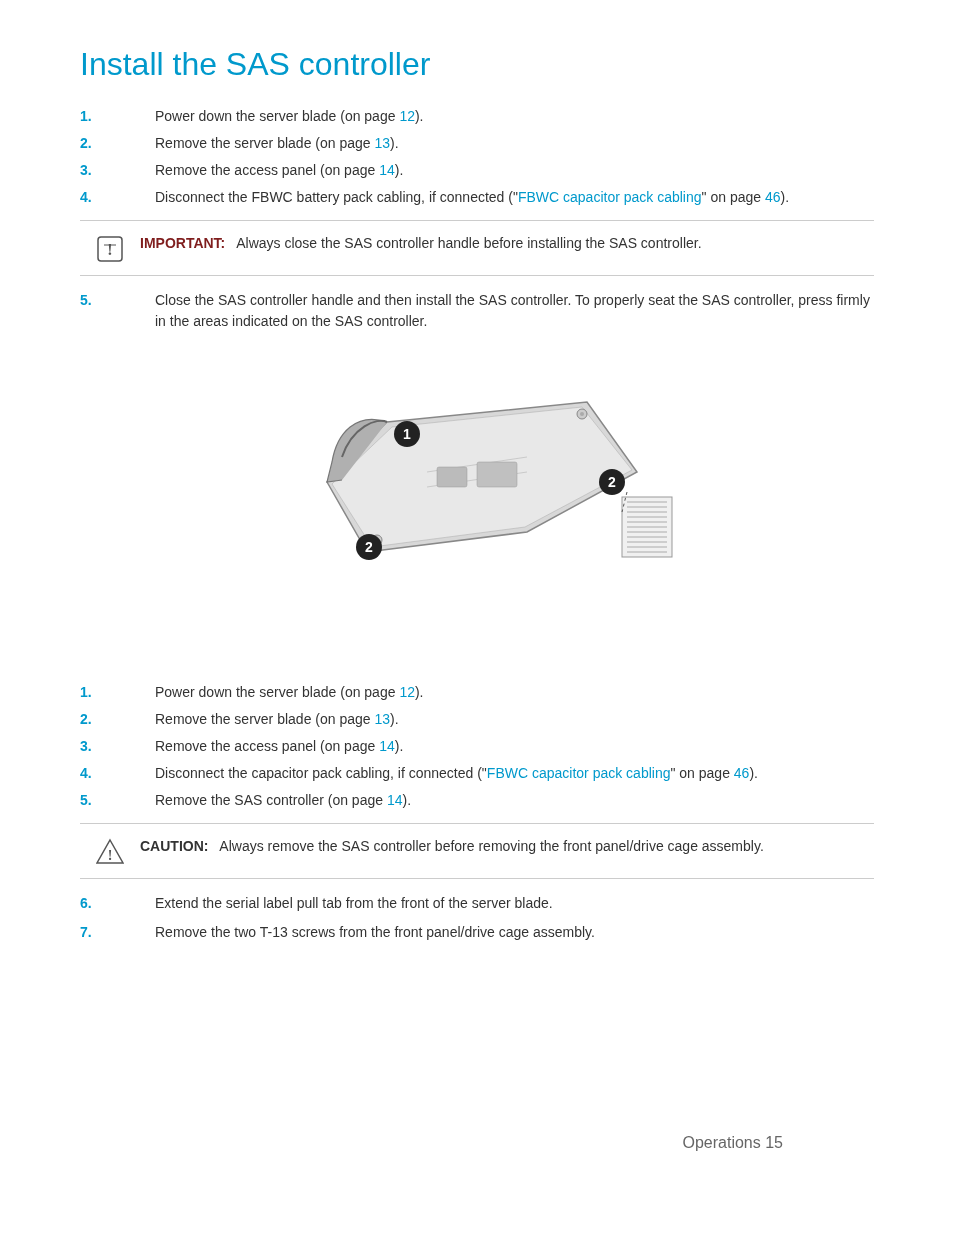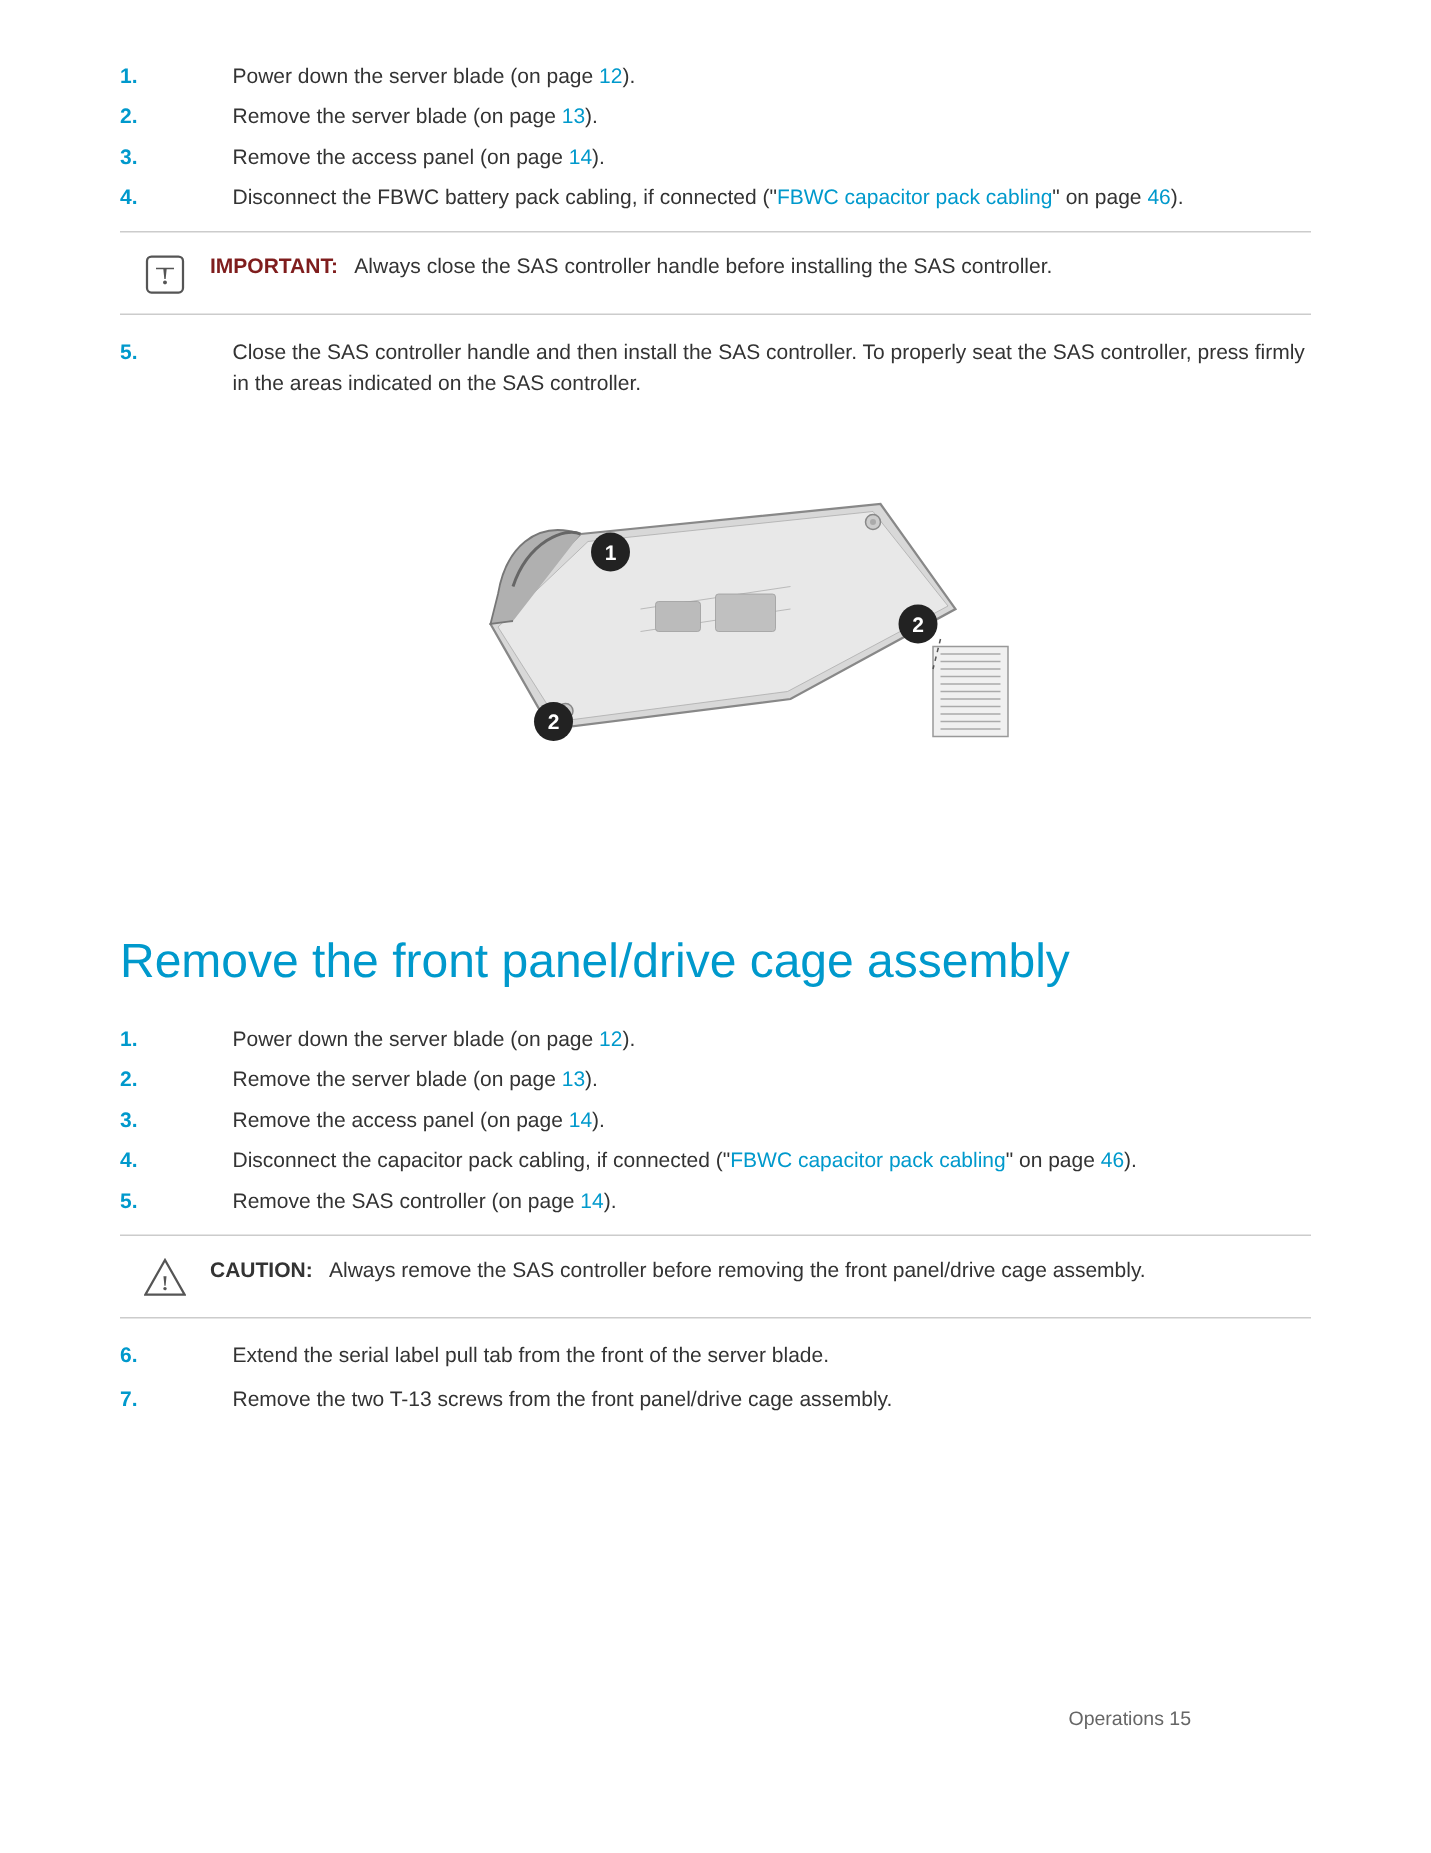--- a/index.html
+++ b/index.html
@@ -106,35 +106,36 @@
       height: 280px;
     }
 
     .section-divider {
       margin: 40px 0 20px 0;
     }
 
     .footer {
       position: absolute;
       bottom: 40px;
-      right: 80px;
+      right: 91px;
       color: #666666;
-      font-size: 13px;
+      font-size: 16px;
     }
 
     .page-wrapper {
       position: relative;
       min-height: 1155px;
     }
   </style>
 </head>
 <body>
 
 <div class="page-wrapper">
 
+  <h1 class="section-title">Install the SAS controller</h1>
 
   <ol class="steps-list">
     <li>
       <span class="step-num">1.</span>
       <span class="step-text">
         Power down the server blade (on page <a class="link">12</a>).
       </span>
     </li>
     <li>
       <span class="step-num">2.</span>
@@ -223,21 +224,20 @@
           <line x1="5" y1="50" x2="45" y2="50" stroke="#aaa" stroke-width="1"></line>
           <line x1="5" y1="55" x2="45" y2="55" stroke="#aaa" stroke-width="1"></line>
         </g>
 
         <line x1="300" y1="100" x2="295" y2="120" stroke="#555" stroke-width="1" stroke-dasharray="3,3"></line>
       </g>
     </svg>
   </div>
 
   <div class="section-divider"></div>
-  <h1 class="section-title">Remove the front panel/drive cage assembly</h1>
 
   <ol class="steps-list">
     <li>
       <span class="step-num">1.</span>
       <span class="step-text">
         Power down the server blade (on page <a class="link">12</a>).
       </span>
     </li>
     <li>
       <span class="step-num">2.</span>

